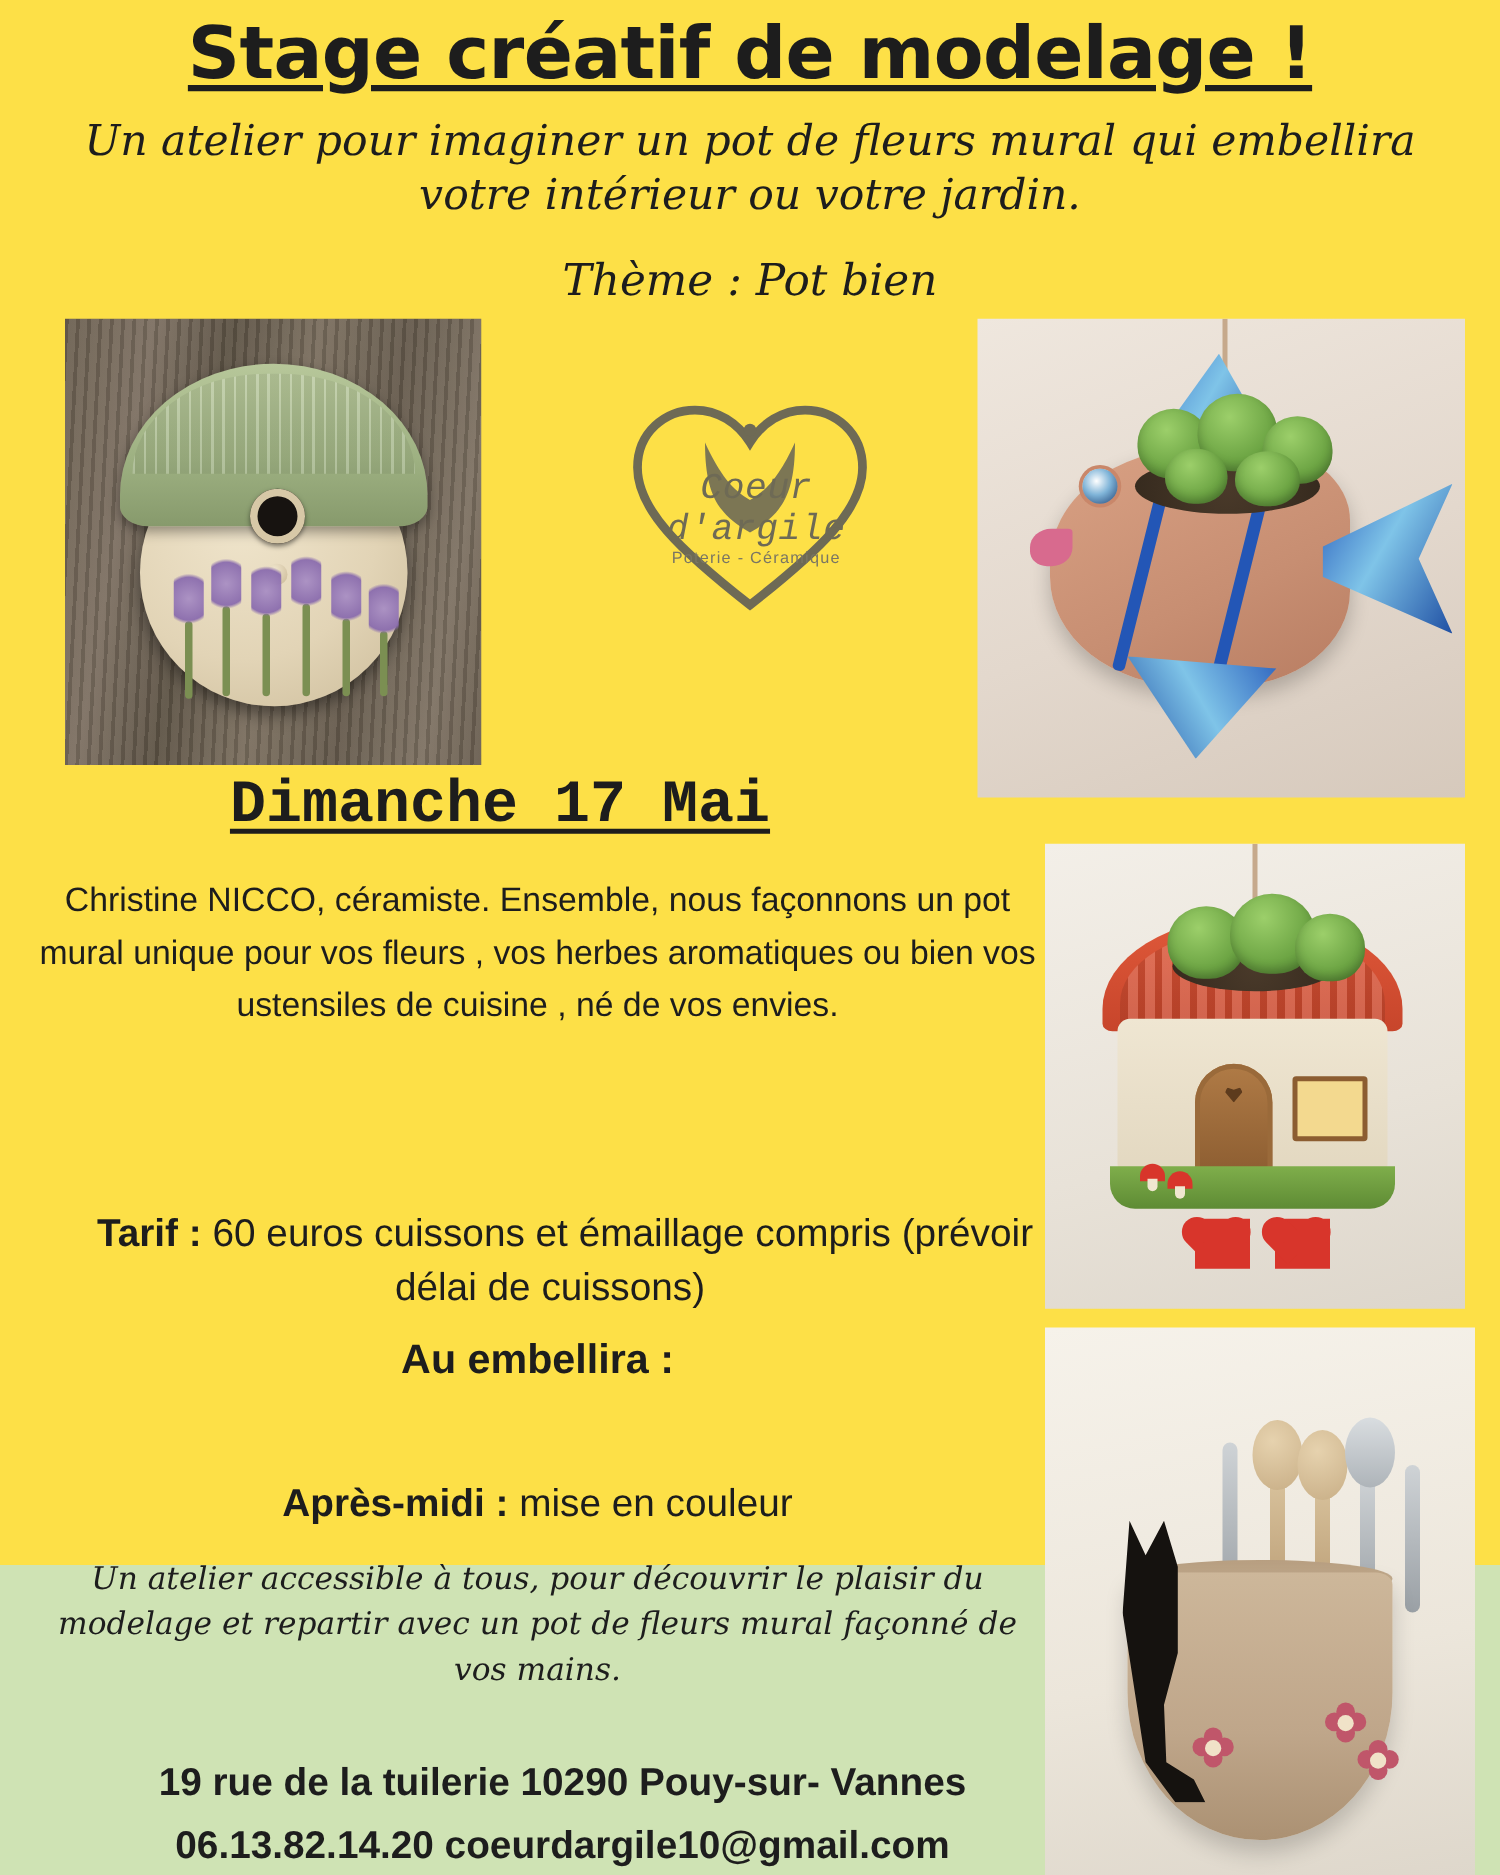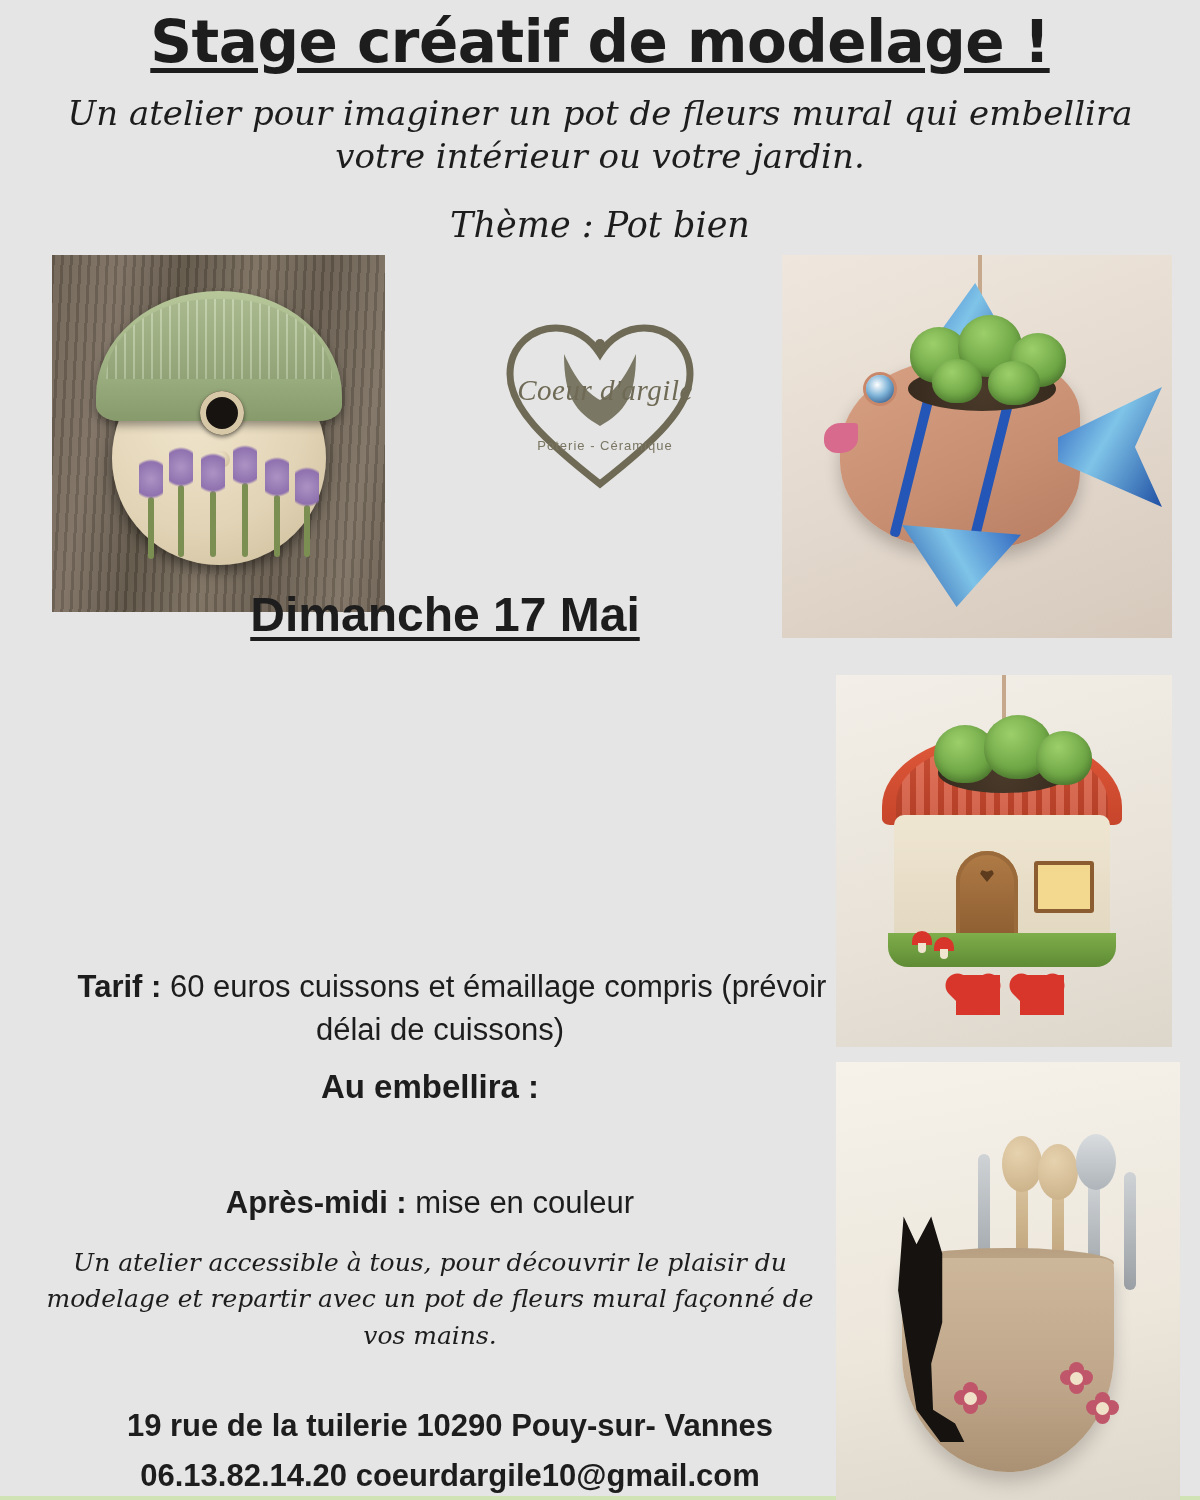--- a/index.html
+++ b/index.html
@@ -11,22 +11,22 @@
     height: 1500px;
     background: #cfe3b4;
     font-family: "Liberation Sans", sans-serif;
     color: #1d1d1d;
     overflow: hidden;
     position: relative;
   }
   .poster {
     position: relative;
     width: 1200px;
-    height: 1496px;
-    background: #e5e5e5;
+    height: 1252px;
+    background: #fde047;
   }
 
   
   .title {
     position: absolute;
     top: 8px;
     left: 0;
     width: 1200px;
     text-align: center;
     font-size: 58px;
@@ -68,21 +68,21 @@
   }
   .logo svg { display: block; }
   .logo-name {
     position: absolute;
     top: 86px;
     left: 38px;
     width: 230px;
     text-align: center;
     font-size: 29px;
     font-style: italic;
-    font-family: Liberation Serif, serif;
+    font-family: Liberation Mono, monospace;
     color: #6e6a55;
     letter-spacing: 0.5px;
   }
   .logo-sub {
     position: absolute;
     top: 122px;
     left: 38px;
     width: 230px;
     text-align: center;
     font-size: 13px;
@@ -281,24 +281,23 @@
   .flower {
     position:absolute; width:34px; height:34px;
   }
   .flower span{
     position:absolute; width:15px; height:15px; border-radius:50%; background:#c0566a;
   }
   .flower .c{ left:10px; top:10px; width:13px;height:13px; background:#f0e2c8; }
 
   
   .date {
-    position:absolute; top:587px; left:0; width:800px; text-align:center;
+    position:absolute; top:618px; left:0; width:800px; text-align:center;
     font-size:48px; font-weight:bold; text-decoration:underline; text-underline-offset:6px;
-    font-family:Liberation Sans, sans-serif;
-    padding-left:45px;
+    font-family:Liberation Mono, monospace;
   }
   .intro {
     position:absolute; top:700px; left:20px; width:820px; text-align:center;
     font-size:27px; line-height:1.55;
   }
   .horaire {
     position:absolute; top:875px; left:20px; width:820px; text-align:center;
     font-size:38px;
   }
   .horaire b { font-weight:bold; }
@@ -435,20 +434,21 @@
       <span style="left:0;top:8px;"></span>
         <span style="left:18px;top:8px;"></span>
       <span style="left:9px;top:0;"></span>
         <span style="left:9px;top:17px;"></span>
       <span class="c"></span>
     </div>
 
   </div>
 
   <div class="date">Dimanche  17 Mai</div>
+  <div class="intro">Christine NICCO, céramiste. Ensemble, nous façonnons un pot mural unique pour vos fleurs , vos herbes aromatiques ou bien vos ustensiles de cuisine , né de vos envies.</div>
 
 
   <div class="tarif">
     <b>Tarif :</b>
     <span>60 euros cuissons et émaillage compris (prévoir délai de cuissons)</span>
   </div>
 
   <div class="programme">Au embellira :</div>
 
 

